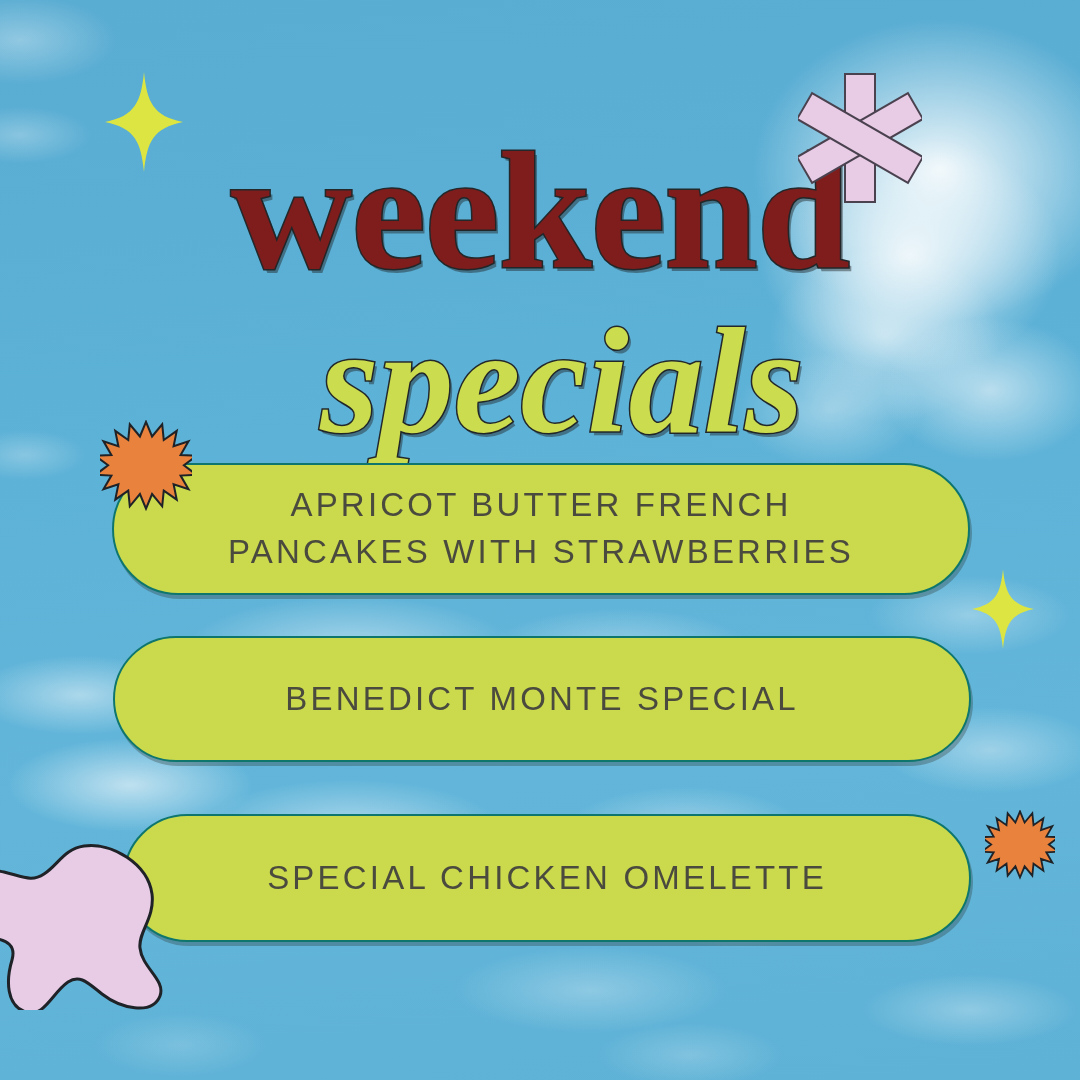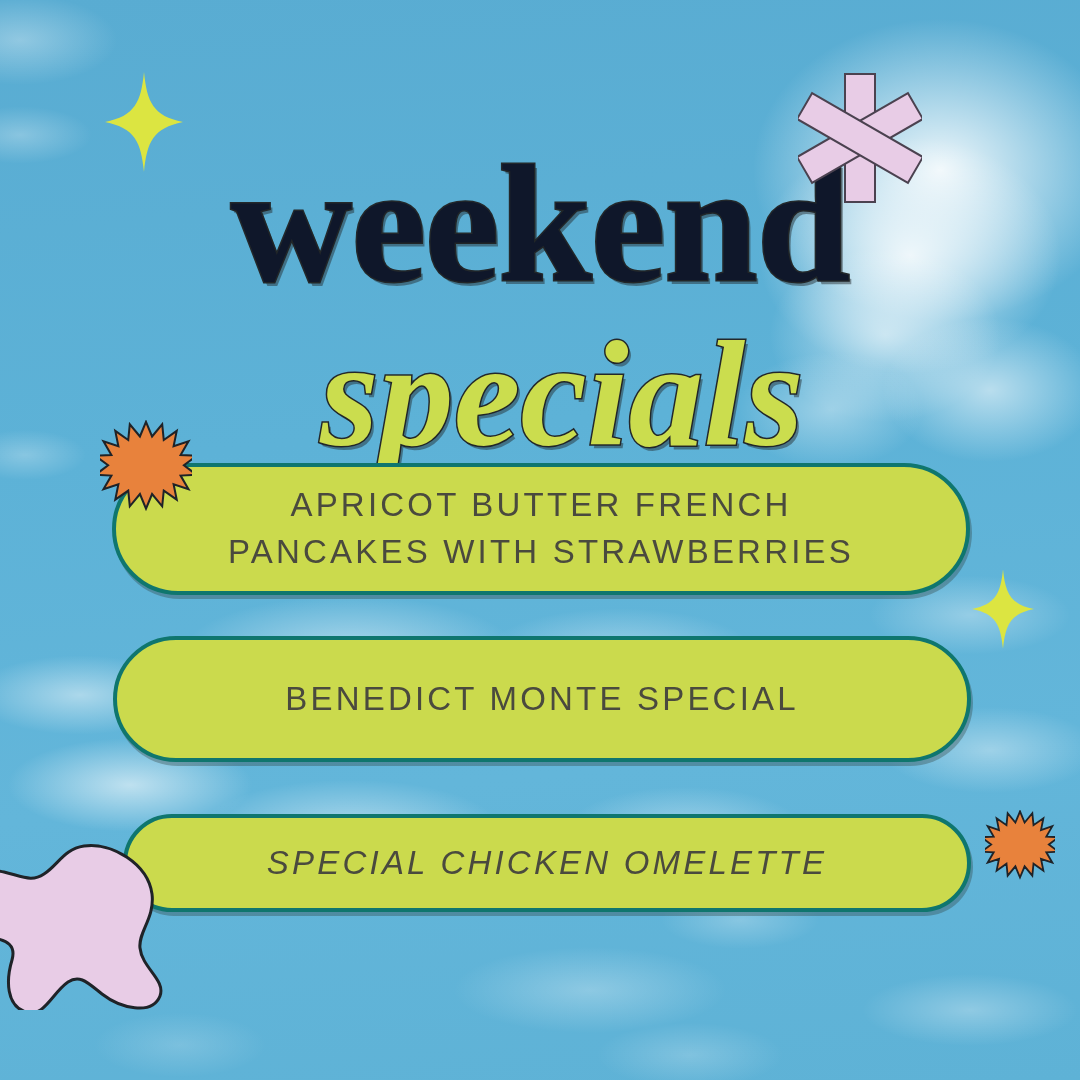--- a/index.html
+++ b/index.html
@@ -66,26 +66,26 @@
   .title-block {
     position: absolute;
     left: 0; right: 0; top: 132px;
     text-align: center;
   }
   .title-line1 {
     font-family: "Liberation Serif", "DejaVu Serif", serif;
     font-weight: 700;
     font-size: 168px;
     line-height: 0.93;
-    color: #0f172a;
+    color: #7f1d1d;
     letter-spacing: -1px;
     -webkit-text-stroke: 3px #23282b;
     paint-order: stroke fill;
     text-shadow: 3px 4px 0 rgba(30,35,38,0.45);
-    margin: 13px;
+    margin: 0;
     display: block;
   }
   .title-line2 {
     font-family: "Liberation Serif", "DejaVu Serif", serif;
     font-weight: 700;
     font-style: italic;
     font-size: 150px;
     line-height: 0.95;
     color: #CBDD4E;
     letter-spacing: 0px;
@@ -99,42 +99,42 @@
 
   
   .cards {
     position: absolute;
     left: 0; right: 0;
     top: 463px;
   }
   .card {
     position: relative;
     background: #CBDA4D;
-    border: 4px solid #0f766e;
+    border: 2px solid #0f766e;
     border-radius: 999px;
     box-sizing: border-box;
     display: flex;
     align-items: center;
     justify-content: center;
     text-align: center;
     box-shadow: 2px 4px 0 rgba(40,45,35,0.30);
   }
   .card-label {
     color: #4A4A3E;
     font-family: "Liberation Sans", sans-serif;
     font-size: 33px;
     font-weight: 400;
     letter-spacing: 3.2px;
     line-height: 1.42;
     padding: 0 54px;
     white-space: pre-line;
   }
   .card-1 { width: 858px; height: 132px; margin: 0 0 0 112px; }
   .card-2 { width: 858px; height: 126px; margin: 41px 0 0 113px; }
-  .card-3 { width: 848px; height: 98px; margin: 52px 0 0 123px; font-style: italic; }
+  .card-3 { width: 848px; height: 128px; margin: 52px 0 0 123px; }
 
   
   .decor { position: absolute; }
 
   
   .sparkle svg { display: block; }
 
   
   .asterisk { left: 798px; top: 72px; }
   .asterisk svg { display: block; }

